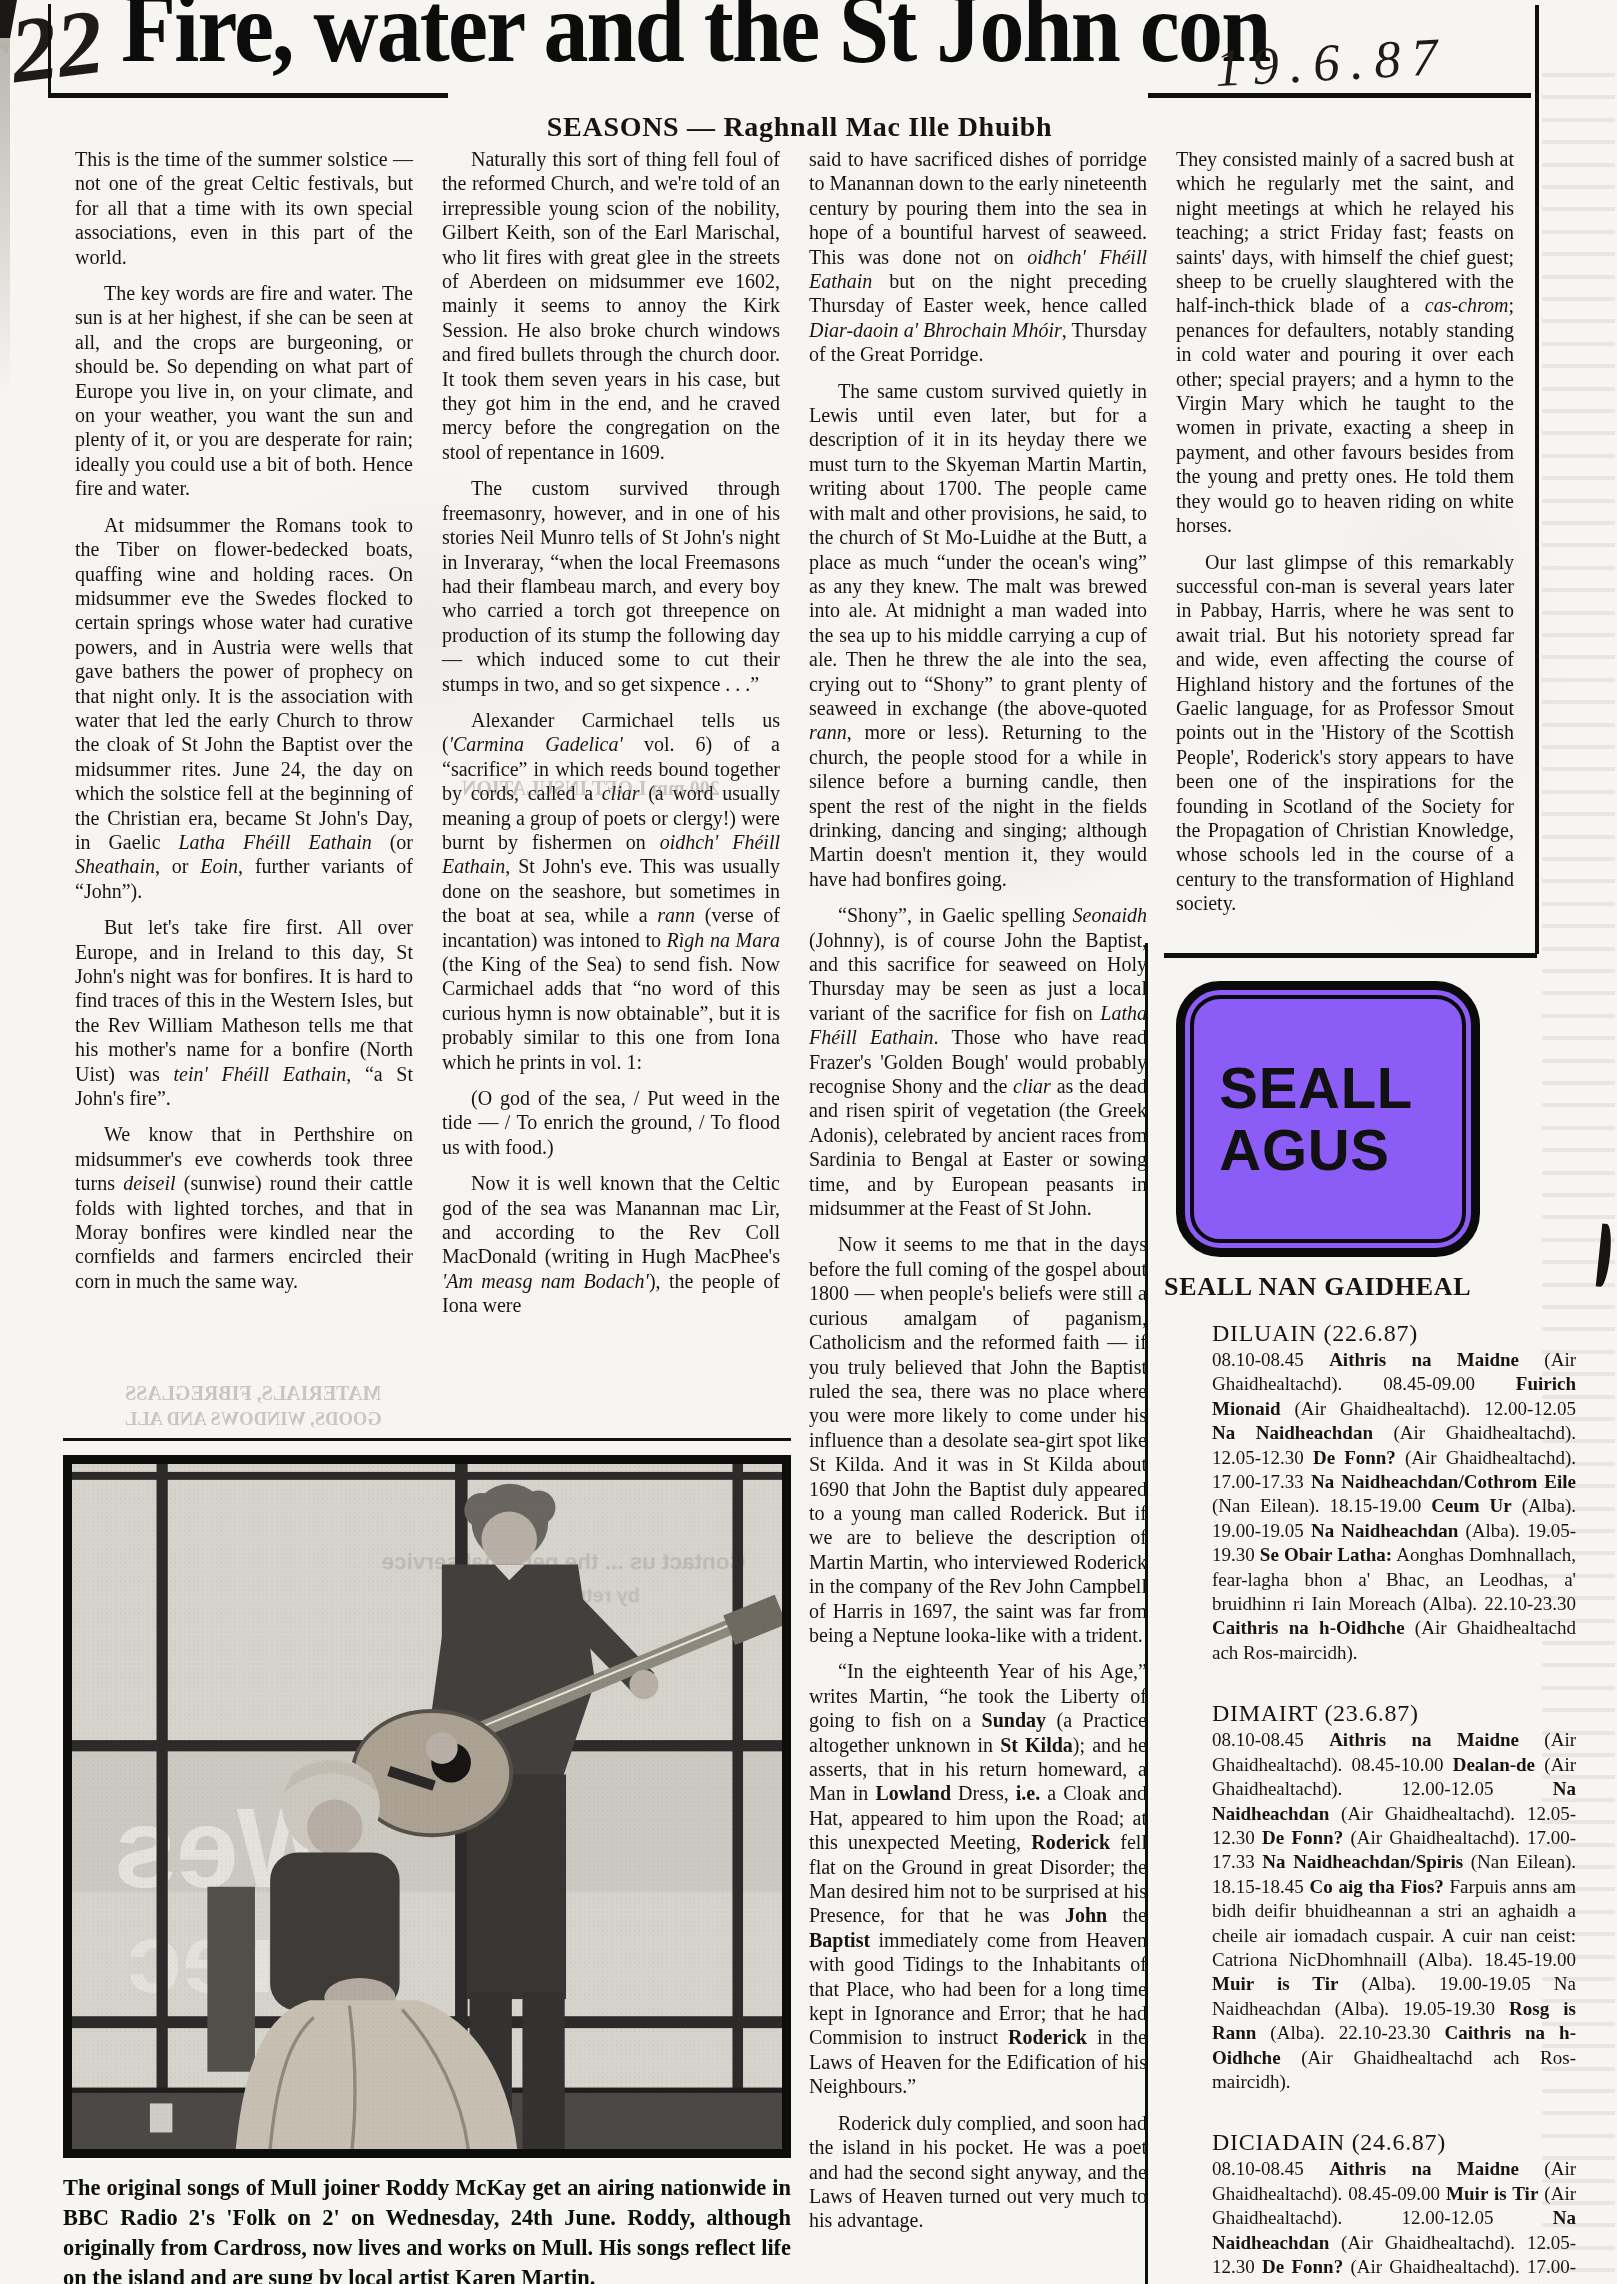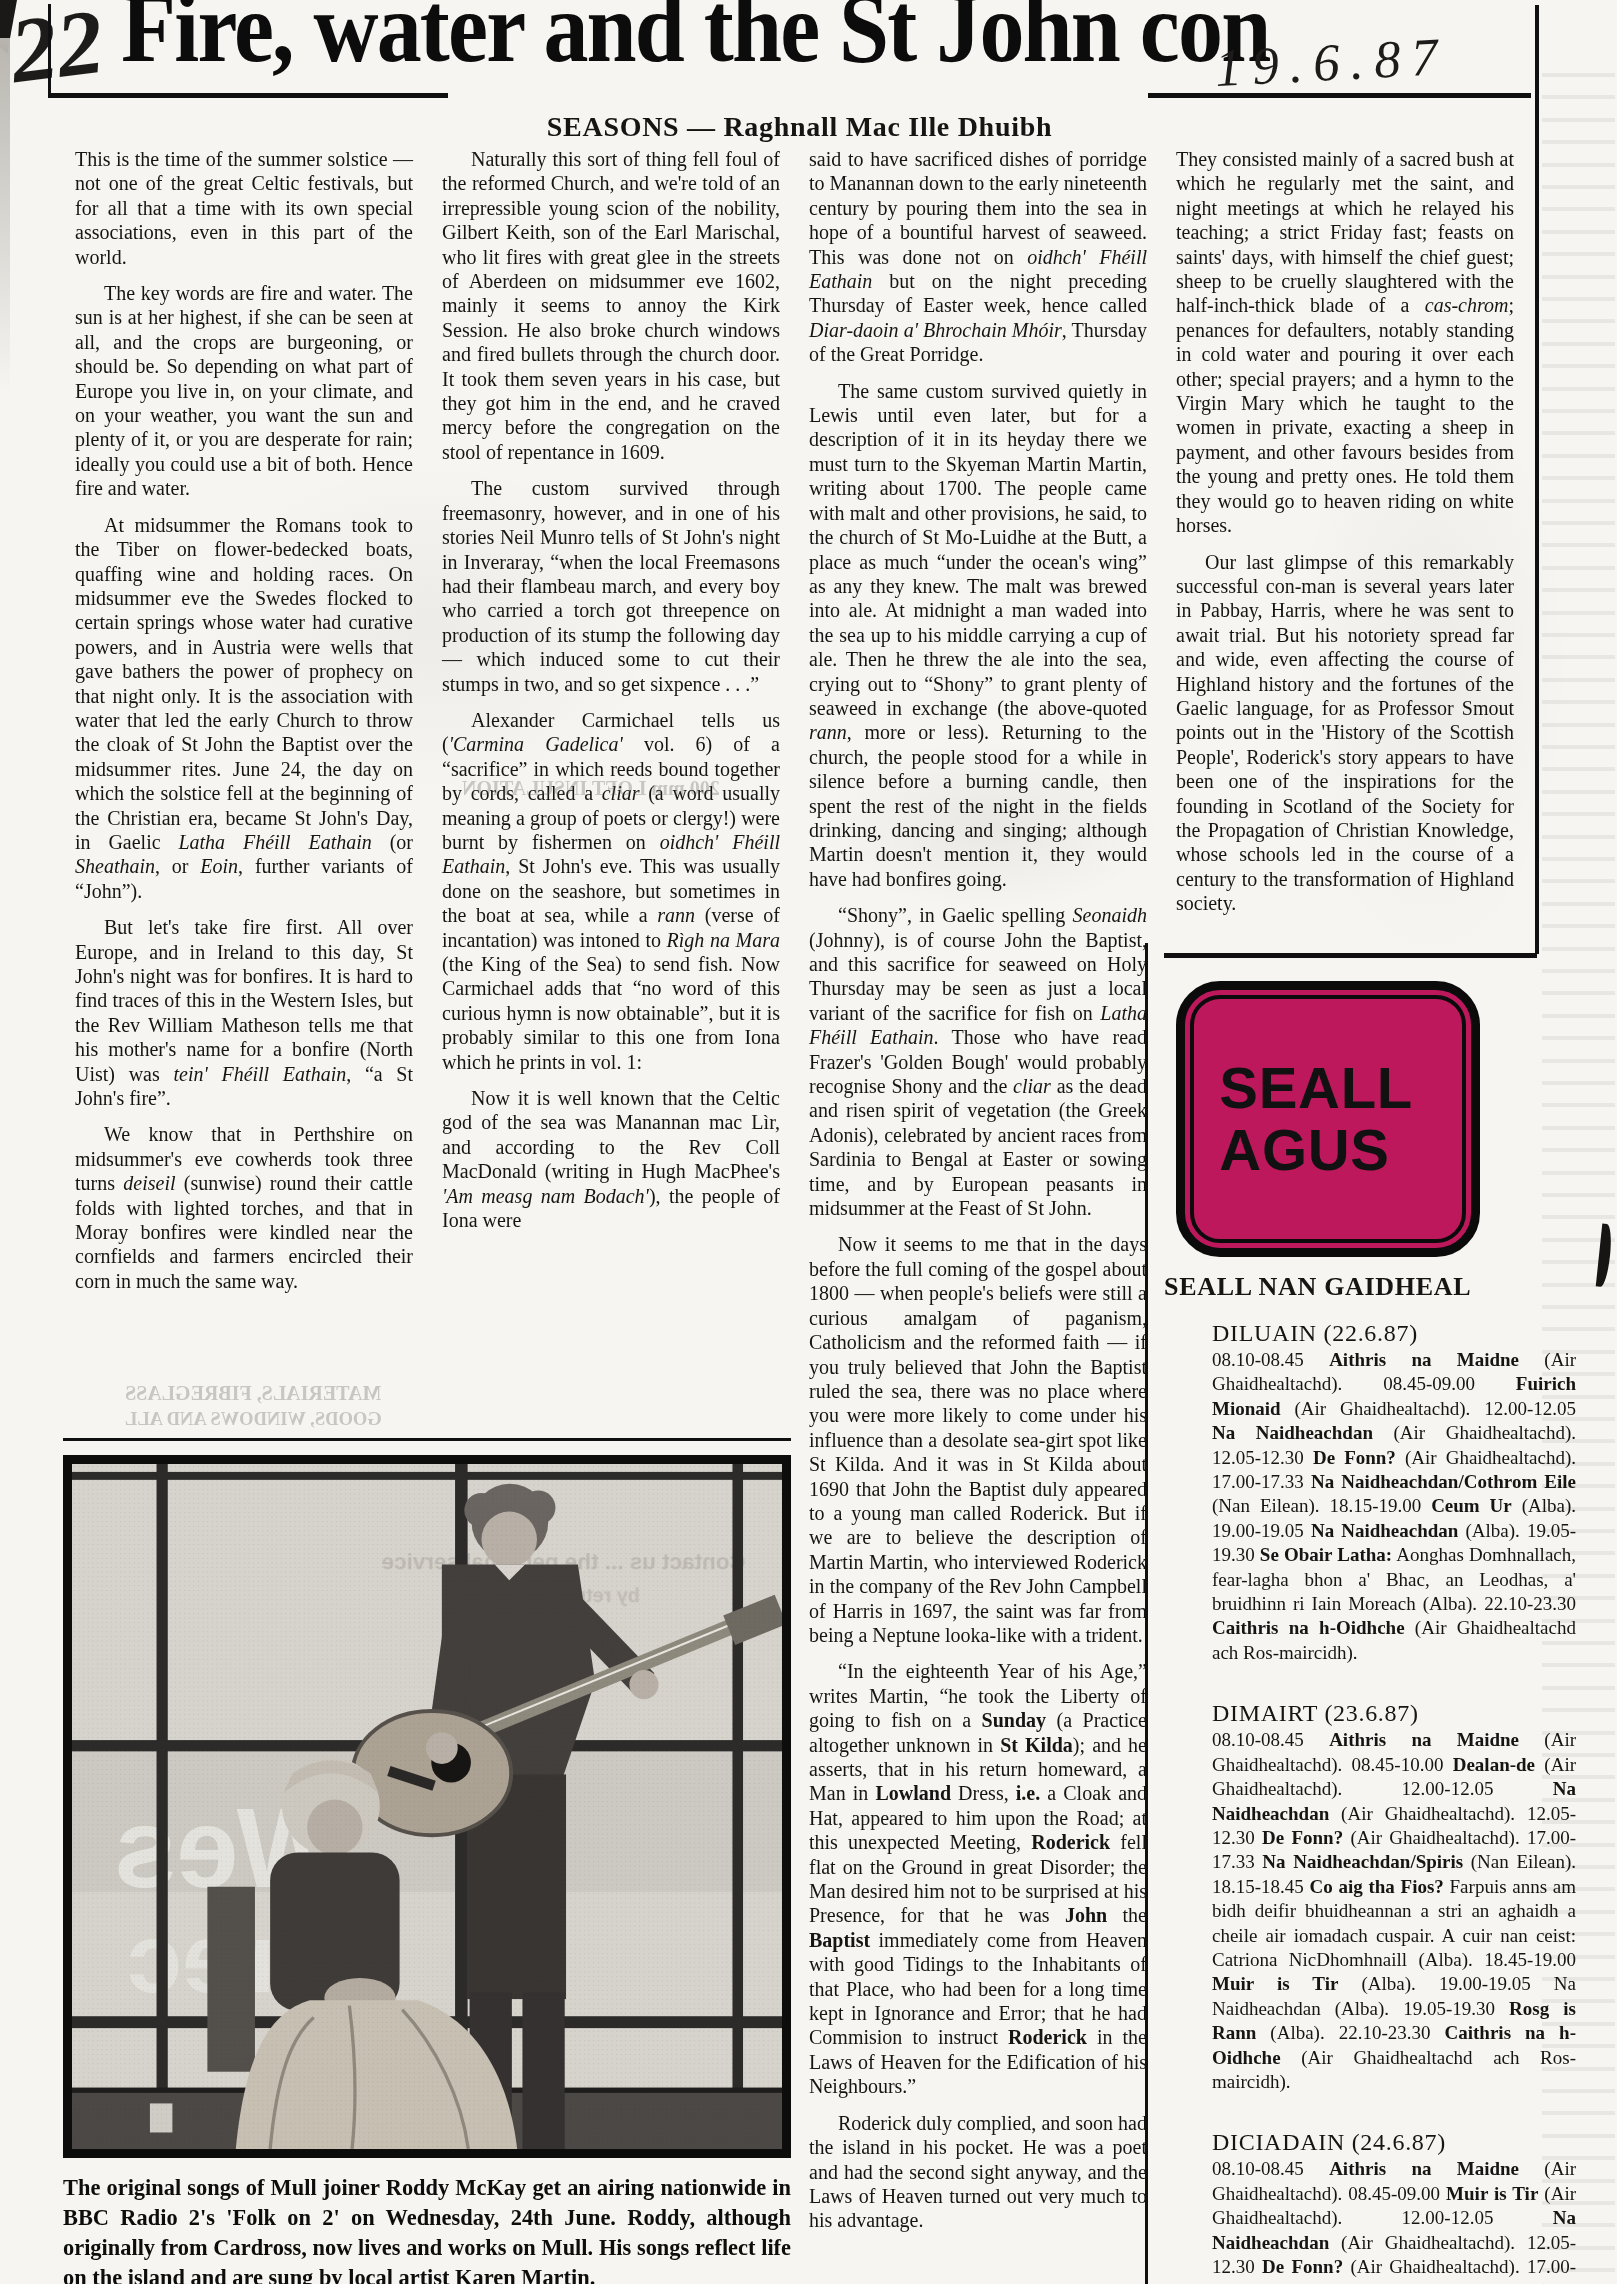--- a/index.html
+++ b/index.html
@@ -46,21 +46,21 @@
     background-size:4.6px 4.6px;pointer-events:none;
   }
   .caption{
     position:absolute;left:63px;top:2173px;width:728px;
     font-size:22.4px;line-height:30px;font-weight:bold;text-align:justify;color:#0d0d0c;
   }
   
   .seall-outer{
     position:absolute;left:1176px;top:981px;width:304px;height:276px;
     border:9.2px solid #0b0b0b;border-radius:44px;box-sizing:border-box;
-    padding:5.3px;background:#be185d;
+    padding:5.3px;background:#8b5cf6;
   }
   .seall-inner{
     width:100%;height:100%;border:4.6px solid #0b0b0b;border-radius:30px;box-sizing:border-box;
     display:flex;flex-direction:column;justify-content:center;padding-left:25px;
     font-family:"Liberation Sans",sans-serif;font-weight:bold;
     font-size:58px;line-height:62px;letter-spacing:0.7px;color:#111;
   }
   .station{
     position:absolute;left:1164px;top:1272px;font-size:26px;font-weight:bold;letter-spacing:0.7px;
   }
@@ -115,20 +115,21 @@
     <p class="noind">This is the time of the summer solstice — not one of the great Celtic festivals, but for all that a time with its own special associations, even in this part of the world.</p>
     <p>The key words are fire and water. The sun is at her highest, if she can be seen at all, and the crops are burgeoning, or should be. So depending on what part of Europe you live in, on your climate, and on your weather, you want the sun and plenty of it, or you are desperate for rain; ideally you could use a bit of both. Hence fire and water.</p>
     <p>At midsummer the Romans took to the Tiber on flower-bedecked boats, quaffing wine and holding races. On midsummer eve the Swedes flocked to certain springs whose water had curative powers, and in Austria were wells that gave bathers the power of prophecy on that night only. It is the association with water that led the early Church to throw the cloak of St John the Baptist over the midsummer rites. June 24, the day on which the solstice fell at the beginning of the Christian era, became St John's Day, in Gaelic <i>Latha Fhéill Eathain</i> (or <i>Sheathain</i>, or <i>Eoin</i>, further variants of “John”).</p>
     <p>But let's take fire first. All over Europe, and in Ireland to this day, St John's night was for bonfires. It is hard to find traces of this in the Western Isles, but the Rev William Matheson tells me that his mother's name for a bonfire (North Uist) was <i>tein' Fhéill Eathain</i>, “a St John's fire”.</p>
     <p>We know that in Perthshire on midsummer's eve cowherds took three turns <i>deiseil</i> (sunwise) round their cattle folds with lighted torches, and that in Moray bonfires were kindled near the cornfields and farmers encircled their corn in much the same way.</p>
   </div>
 <div class="col" id="col2">
     <p>Naturally this sort of thing fell foul of the reformed Church, and we're told of an irrepressible young scion of the nobility, Gilbert Keith, son of the Earl Marischal, who lit fires with great glee in the streets of Aberdeen on midsummer eve 1602, mainly it seems to annoy the Kirk Session. He also broke church windows and fired bullets through the church door. It took them seven years in his case, but they got him in the end, and he craved mercy before the congregation on the stool of repentance in 1609.</p>
     <p>The custom survived through freemasonry, however, and in one of his stories Neil Munro tells of St John's night in Inveraray, “when the local Freemasons had their flambeau march, and every boy who carried a torch got threepence on production of its stump the following day — which induced some to cut their stumps in two, and so get sixpence . . .”</p>
     <p>Alexander Carmichael tells us (<i>'Carmina Gadelica'</i> vol. 6) of a “sacrifice” in which reeds bound together by cords, called a <i>cliar</i> (a word usually meaning a group of poets or clergy!) were burnt by fishermen on <i>oidhch' Fhéill Eathain</i>, St John's eve. This was usually done on the seashore, but sometimes in the boat at sea, while a <i>rann</i> (verse of incantation) was intoned to <i>Rìgh na Mara</i> (the King of the Sea) to send fish. Now Carmichael adds that “no word of this curious hymn is now obtainable”, but it is probably similar to this one from Iona which he prints in vol. 1:</p>
+    <p>(O god of the sea, / Put weed in the tide — / To enrich the ground, / To flood us with food.)</p>
     <p>Now it is well known that the Celtic god of the sea was Manannan mac Lìr, and according to the Rev Coll MacDonald (writing in Hugh MacPhee's <i>'Am measg nam Bodach'</i>), the people of Iona were</p>
   </div>
 <div class="col" id="col3">
     <p class="noind">said to have sacrificed dishes of porridge to Manannan down to the early nineteenth century by pouring them into the sea in hope of a bountiful harvest of seaweed. This was done not on <i>oidhch' Fhéill Eathain</i> but on the night preceding Thursday of Easter week, hence called <i>Diar-daoin a' Bhrochain Mhóir</i>, Thursday of the Great Porridge.</p>
     <p>The same custom survived quietly in Lewis until even later, but for a description of it in its heyday there we must turn to the Skyeman Martin Martin, writing about 1700. The people came with malt and other provisions, he said, to the church of St Mo-Luidhe at the Butt, a place as much “under the ocean's wing” as any they knew. The malt was brewed into ale. At midnight a man waded into the sea up to his middle carrying a cup of ale. Then he threw the ale into the sea, crying out to “Shony” to grant plenty of seaweed in exchange (the above-quoted <i>rann</i>, more or less). Returning to the church, the people stood for a while in silence before a burning candle, then spent the rest of the night in the fields drinking, dancing and singing; although Martin doesn't mention it, they would have had bonfires going.</p>
     <p>“Shony”, in Gaelic spelling <i>Seonaidh</i> (Johnny), is of course John the Baptist, and this sacrifice for seaweed on Holy Thursday may be seen as just a local variant of the sacrifice for fish on <i>Latha Fhéill Eathain</i>. Those who have read Frazer's 'Golden Bough' would probably recognise Shony and the <i>cliar</i> as the dead and risen spirit of vegetation (the Greek Adonis), celebrated by ancient races from Sardinia to Bengal at Easter or sowing time, and by European peasants in midsummer at the Feast of St John.</p>
     <p>Now it seems to me that in the days before the full coming of the gospel about 1800 — when people's beliefs were still a curious amalgam of paganism, Catholicism and the reformed faith — if you truly believed that John the Baptist ruled the sea, there was no place where you were more likely to come under his influence than a desolate sea-girt spot like St Kilda. And it was in St Kilda about 1690 that John the Baptist duly appeared to a young man called Roderick. But if we are to believe the description of Martin Martin, who interviewed Roderick in the company of the Rev John Campbell of Harris in 1697, the saint was far from being a Neptune looka-like with a trident.</p>
     <p>“In the eighteenth Year of his Age,” writes Martin, “he took the Liberty of going to fish on a <b>Sunday</b> (a Practice altogether unknown in <b>St Kilda</b>); and he asserts, that in his return homeward, a Man in <b>Lowland</b> Dress, <b>i.e.</b> a Cloak and Hat, appeared to him upon the Road; at this unexpected Meeting, <b>Roderick</b> fell flat on the Ground in great Disorder; the Man desired him not to be surprised at his Presence, for that he was <b>John</b> the <b>Baptist</b> immediately come from Heaven with good Tidings to the Inhabitants of that Place, who had been for a long time kept in Ignorance and Error; that he had Commision to instruct <b>Roderick</b> in the Laws of Heaven for the Edification of his Neighbours.”</p>
     <p>Roderick duly complied, and soon had the island in his pocket. He was a poet and had the second sight anyway, and the Laws of Heaven turned out very much to his advantage.</p>
   </div>

